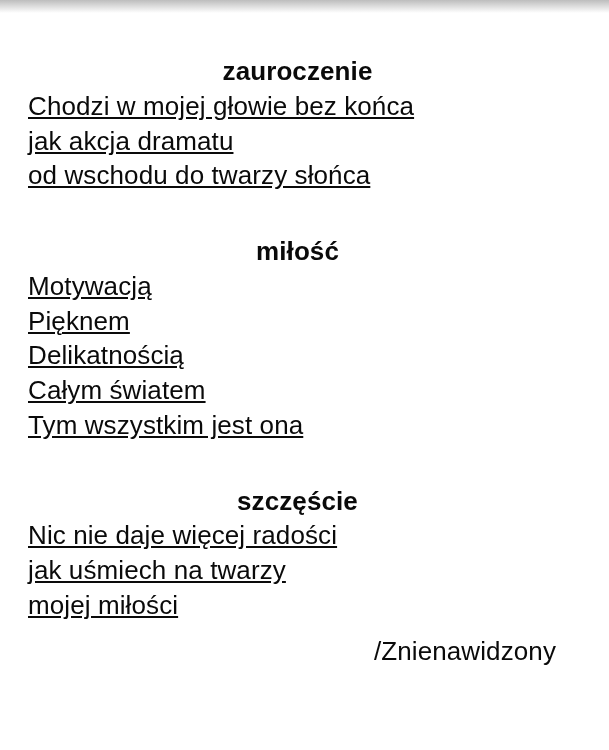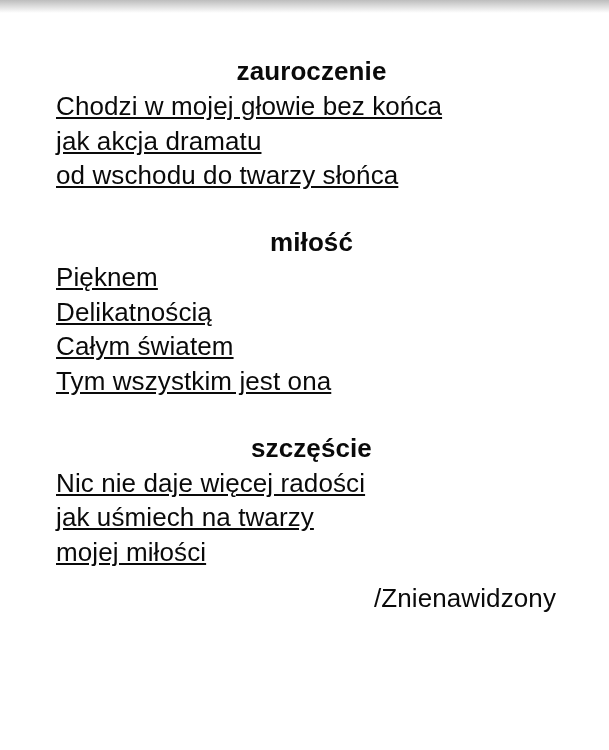--- a/index.html
+++ b/index.html
@@ -20,27 +20,27 @@
     position: absolute;
     top: 0;
     left: 0;
     width: 609px;
     height: 13px;
     background: linear-gradient(to bottom, #bdbdbd 0%, rgba(255,255,255,0) 100%);
     pointer-events: none;
   }
   .content {
     box-sizing: border-box;
-    padding: 54px 42px 0 56px;
+    padding: 54px 42px 0 28px;
     font-size: 26px;
     line-height: 34.75px;
     letter-spacing: 0.1px;
   }
   .poem-section { margin: 0; }
-  .poem-section + .poem-section { margin-top: 32px; }
+  .poem-section + .poem-section { margin-top: 41px; }
   .poem-title {
     margin: 0;
     font-size: 26px;
     font-weight: bold;
     text-align: center;
     line-height: 34.75px;
   }
   .poem-line {
     margin: 0;
     text-align: left;
@@ -63,20 +63,21 @@
 
     <section class="poem-section">
       <h2 class="poem-title">zauroczenie</h2>
       <p class="poem-line">Chodzi w mojej głowie bez końca</p>
       <p class="poem-line">jak akcja dramatu</p>
       <p class="poem-line">od wschodu do twarzy słońca</p>
     </section>
 
     <section class="poem-section">
       <h2 class="poem-title">miłość</h2>
+      <p class="poem-line">Motywacją</p>
       <p class="poem-line">Pięknem</p>
       <p class="poem-line">Delikatnością</p>
       <p class="poem-line">Całym światem</p>
       <p class="poem-line">Tym wszystkim jest ona</p>
     </section>
 
     <section class="poem-section">
       <h2 class="poem-title">szczęście</h2>
       <p class="poem-line">Nic nie daje więcej radości</p>
       <p class="poem-line">jak uśmiech na twarzy</p>

